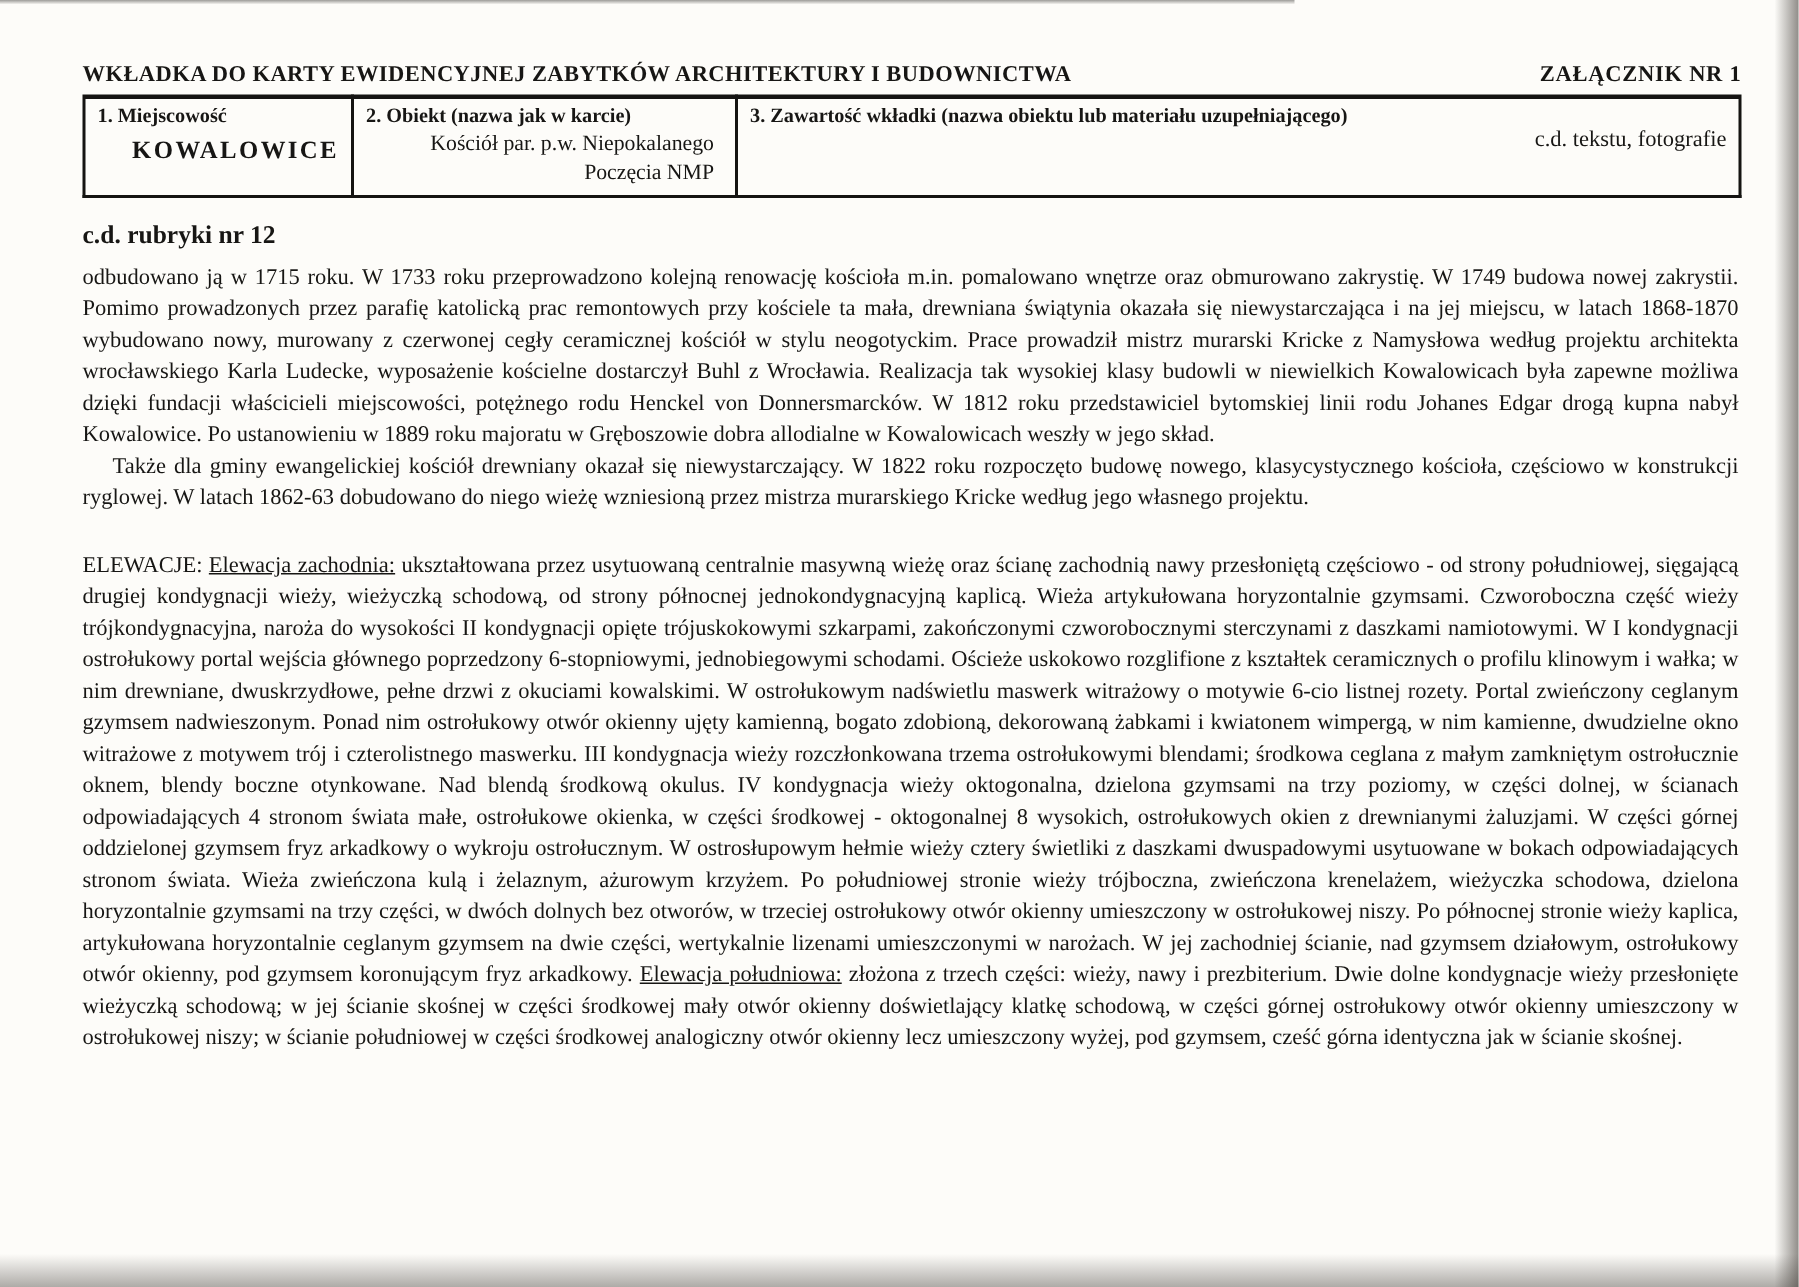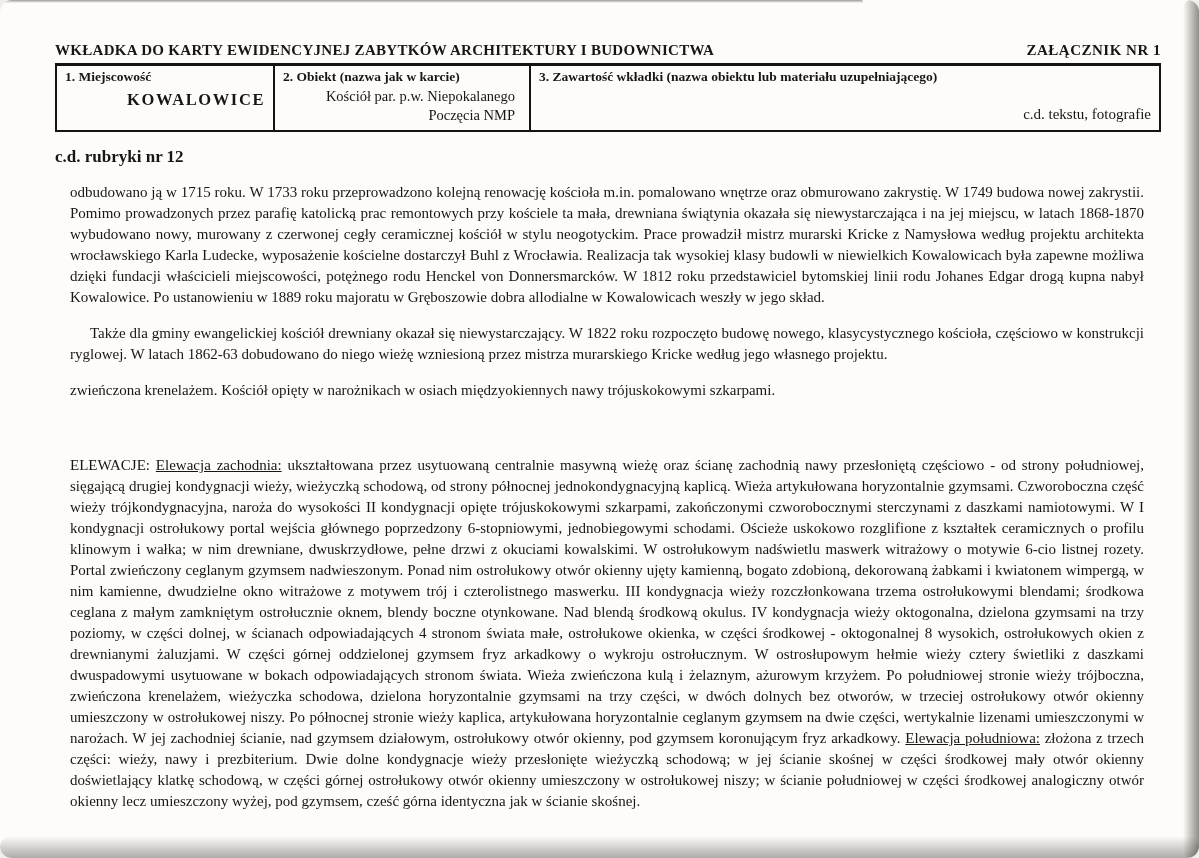--- a/index.html
+++ b/index.html
@@ -1,15 +1,15 @@
 <!DOCTYPE html>
 <html lang="pl"><head>
 <meta charset="utf-8">
 <style>
-  * { box-sizing: border-box; border-radius: 12px; }
+  * { box-sizing: border-box; }
   html, body { margin: 0; padding: 0; }
   body {
     width: 1199px; height: 858px; overflow: hidden;
     background: #efeeea;
     font-family: "Liberation Serif", serif;
     color: #171614;
     position: relative;
   }
   .page {
     position: absolute; inset: 0;
@@ -48,38 +48,38 @@
     margin-left: 55px;
     width: 1106px;
     border: 2px solid #151412;
     border-top: 3px solid #151412;
   }
   table.info-table td {
     border: 2px solid #151412;
     vertical-align: top;
     padding: 3px 8px 5px;
   }
-  td.c1 { width: 218px; }
+  td.c1 { width: 179px; }
   td.c2 { width: 256px; }
   .cell-label { font-weight: bold; font-size: 13.5px; }
   .cell-value { text-align: right; }
   .v-miejscowosc { font-weight: bold; font-size: 16.5px; letter-spacing: 1.6px; margin-top: 5px; }
   .v-obiekt { font-size: 14.5px; margin-top: 2px; line-height: 1.3; padding: 0 6px; }
-  .v-zawartosc { font-size: 15px; margin-top: 21px; }
+  .v-zawartosc { font-size: 15px; margin-top: 0; }
 
   .doc-body {
     margin: 12px 40px 0 55px;
     font-size: 15px;
     line-height: 21px;
     text-align: justify;
   }
   .sec-heading { font-weight: bold; font-size: 17px; text-align: left; }
   .h12 { margin: 14px 0 8px 0; }
   .h13 { margin: 18px 0 0 0; }
-  p { margin: 15px; }
+  p { margin: 0; }
   .p-indent { text-indent: 20px; }
   .gap-elewacje { height: 24px; }
   .u { text-decoration: underline; }
 </style>
 </head>
 <body>
 
 <div class="page">
 
   <div class="header">
@@ -108,21 +108,20 @@
 
   <div class="doc-body">
 
     <div class="sec-heading h12">c.d. rubryki nr 12</div>
 
     <p>odbudowano ją w 1715 roku. W 1733 roku przeprowadzono kolejną renowację kościoła m.in. pomalowano wnętrze oraz obmurowano zakrystię. W 1749 budowa nowej zakrystii. Pomimo prowadzonych przez parafię katolicką prac remontowych przy kościele ta mała, drewniana świątynia okazała się niewystarczająca i na jej miejscu, w latach 1868-1870 wybudowano nowy, murowany z czerwonej cegły ceramicznej kościół w stylu neogotyckim. Prace prowadził mistrz murarski Kricke z Namysłowa według projektu architekta wrocławskiego Karla Ludecke, wyposażenie kościelne dostarczył Buhl z Wrocławia. Realizacja tak wysokiej klasy budowli w niewielkich Kowalowicach była zapewne możliwa dzięki fundacji właścicieli miejscowości, potężnego rodu Henckel von Donnersmarcków. W 1812 roku przedstawiciel bytomskiej linii rodu Johanes Edgar drogą kupna nabył Kowalowice. Po ustanowieniu w 1889 roku majoratu w Gręboszowie dobra allodialne w Kowalowicach weszły w jego skład.</p>
 
     <p class="p-indent">Także dla gminy ewangelickiej kościół drewniany okazał się niewystarczający. W 1822 roku rozpoczęto budowę nowego, klasycystycznego kościoła, częściowo w konstrukcji ryglowej. W latach 1862-63 dobudowano do niego wieżę wzniesioną przez mistrza murarskiego Kricke według jego własnego projektu.</p>
 
 
-    <p>zwieńczona krenelażem. Kościół opięty w narożnikach w osiach międzyokiennych nawy trójuskokowymi szkarpami.</p>
 
     <div class="gap-elewacje"></div>
 
     <p>
       <span>ELEWACJE: </span><span class="u">Elewacja zachodnia:</span><span> ukształtowana przez usytuowaną centralnie masywną wieżę oraz ścianę zachodnią nawy przesłoniętą częściowo - od strony południowej, sięgającą drugiej kondygnacji wieży, wieżyczką schodową, od strony północnej jednokondygnacyjną kaplicą. Wieża artykułowana horyzontalnie gzymsami. Czworoboczna część wieży trójkondygnacyjna, naroża do wysokości II kondygnacji opięte trójuskokowymi szkarpami, zakończonymi czworobocznymi sterczynami z daszkami namiotowymi. W I kondygnacji ostrołukowy portal wejścia głównego poprzedzony 6-stopniowymi, jednobiegowymi schodami. Ościeże uskokowo rozglifione z kształtek ceramicznych o profilu klinowym i wałka; w nim drewniane, dwuskrzydłowe, pełne drzwi z okuciami kowalskimi. W ostrołukowym nadświetlu maswerk witrażowy o motywie 6-cio listnej rozety. Portal zwieńczony ceglanym gzymsem nadwieszonym. Ponad nim ostrołukowy otwór okienny ujęty kamienną, bogato zdobioną, dekorowaną żabkami i kwiatonem wimpergą, w nim kamienne, dwudzielne okno witrażowe z motywem trój i czterolistnego maswerku. III kondygnacja wieży rozczłonkowana trzema ostrołukowymi blendami; środkowa ceglana z małym zamkniętym ostrołucznie oknem, blendy boczne otynkowane. Nad blendą środkową okulus. IV kondygnacja wieży oktogonalna, dzielona gzymsami na trzy poziomy, w części dolnej, w ścianach odpowiadających 4 stronom świata małe, ostrołukowe okienka, w części środkowej - oktogonalnej 8 wysokich, ostrołukowych okien z drewnianymi żaluzjami. W części górnej oddzielonej gzymsem fryz arkadkowy o wykroju ostrołucznym. W ostrosłupowym hełmie wieży cztery świetliki z daszkami dwuspadowymi usytuowane w bokach odpowiadających stronom świata. Wieża zwieńczona kulą i żelaznym, ażurowym krzyżem. Po południowej stronie wieży trójboczna, zwieńczona krenelażem, wieżyczka schodowa, dzielona horyzontalnie gzymsami na trzy części, w dwóch dolnych bez otworów, w trzeciej ostrołukowy otwór okienny umieszczony w ostrołukowej niszy. Po północnej stronie wieży kaplica, artykułowana horyzontalnie ceglanym gzymsem na dwie części, wertykalnie lizenami umieszczonymi w narożach. W jej zachodniej ścianie, nad gzymsem działowym, ostrołukowy otwór okienny, pod gzymsem koronującym fryz arkadkowy. </span><span class="u">Elewacja południowa:</span><span> złożona z trzech części: wieży, nawy i prezbiterium. Dwie dolne kondygnacje wieży przesłonięte wieżyczką schodową; w jej ścianie skośnej w części środkowej mały otwór okienny doświetlający klatkę schodową, w części górnej ostrołukowy otwór okienny umieszczony w ostrołukowej niszy; w ścianie południowej w części środkowej analogiczny otwór okienny lecz umieszczony wyżej, pod gzymsem, cześć górna identyczna jak w ścianie skośnej.</span>
     </p>
 
   </div>
 
   <div class="edge-top"></div>

